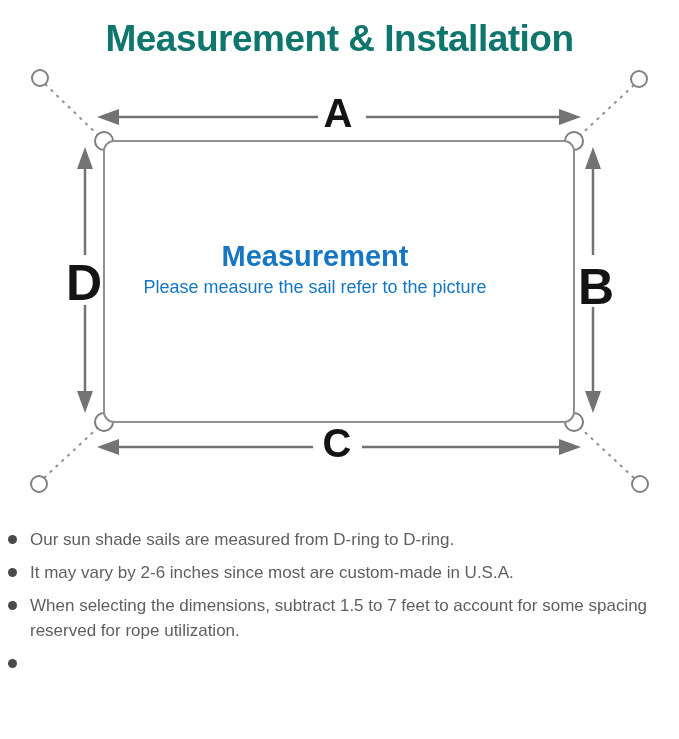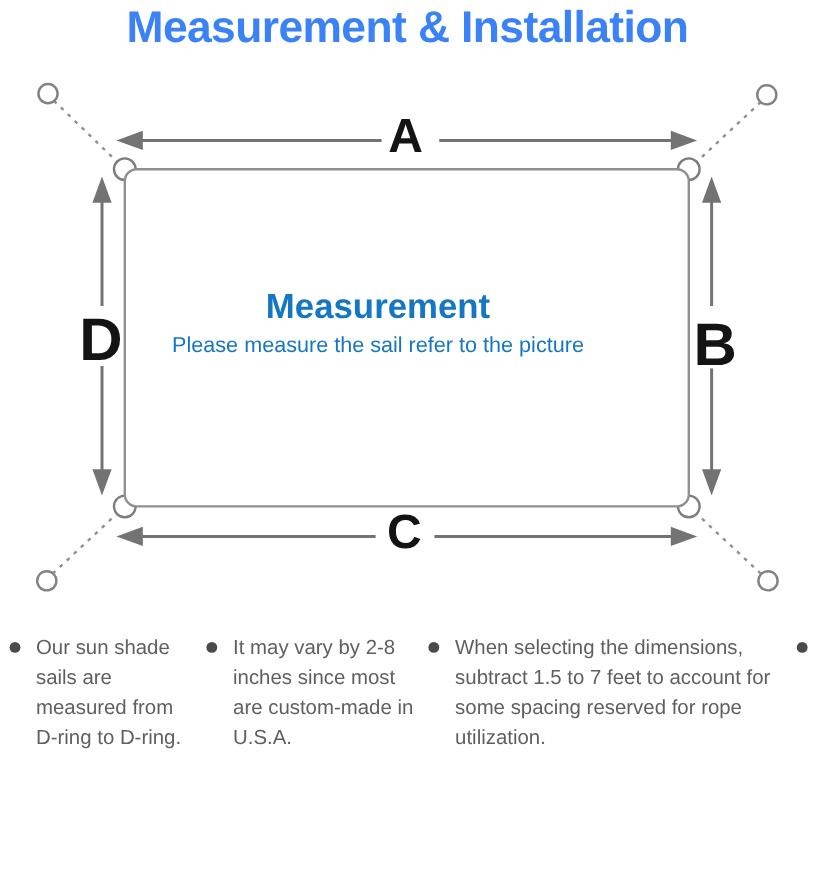--- a/index.html
+++ b/index.html
@@ -4,45 +4,45 @@
 <style>
   html, body { margin: 0; padding: 0; background: #ffffff; }
   body {
     width: 679px; height: 739px;
     position: relative;
     overflow: hidden;
     font-family: "Liberation Sans", sans-serif;
   }
   .page-title {
     position: absolute; top: 0; left: 0; right: 0;
-    margin: 0; padding-top: 2px;
+    margin: 16px; padding-top: 2px;
     text-align: center;
     font-size: 37px; font-weight: bold; letter-spacing: -0.5px;
-    color: #3b82f6;
+    color: #0f766e;
   }
   .diagram-svg { position: absolute; top: 0; left: 0; }
   .dash   { stroke: #8f8f8f; stroke-width: 2; stroke-dasharray: 3 5; fill: none; }
   .ring   { fill: #ffffff; stroke: #7d7d7d; stroke-width: 2; }
   .sail   { fill: #ffffff; stroke: #909090; stroke-width: 2; }
   .anchor { fill: #ffffff; stroke: #828282; stroke-width: 2; }
   .shaft  { stroke: #737373; stroke-width: 2.5; }
   .head   { fill: #737373; stroke: none; }
   .dim    { font-family: "Liberation Sans", sans-serif; font-weight: bold; fill: #141414; text-anchor: middle; }
   .dim-ac { font-size: 40px; }
   .dim-bd { font-size: 50px; }
   .center-text {
     position: absolute; left: 104px; top: 241px; width: 422px;
     text-align: center; color: #1577c3;
   }
   .center-text .heading { font-size: 29px; font-weight: bold; line-height: 30px; margin: 0; }
   .center-text .subheading { font-size: 18px; line-height: 20px; margin: 6px 0 0 0; }
   .notes {
     position: absolute; top: 527px; left: 8px; right: 6px;
     margin: 0; padding: 0; list-style: none;
-    display: flex; flex-direction: row; gap: 8px;
+    display: flex; flex-direction: column; gap: 8px;
   }
   .notes li { display: flex; gap: 13px; align-items: flex-start; }
   .note-dot {
     width: 9px; height: 9px; border-radius: 50%;
     background: #4a4a4a; flex: 0 0 auto; margin-top: 8px;
   }
   .note-text { color: #5f5f5f; font-size: 17px; line-height: 25px; }
 </style>
 </head>
 <body>
@@ -99,21 +99,21 @@
   <p class="subheading">Please measure the sail refer to the picture</p>
 </div>
 
 <ul class="notes">
   <li>
     <span class="note-dot"></span>
     <span class="note-text">Our sun shade sails are measured from D-ring to D-ring.</span>
   </li>
   <li>
     <span class="note-dot"></span>
-    <span class="note-text">It may vary by 2-8 inches since most are custom-made in U.S.A.</span>
+    <span class="note-text">It may vary by 2-6 inches since most are custom-made in U.S.A.</span>
   </li>
   <li>
     <span class="note-dot"></span>
     <span class="note-text">When selecting the dimensions, subtract 1.5 to 7 feet to account for some spacing reserved for rope utilization.</span>
   </li>
   <li>
     <span class="note-dot"></span>
   </li>
 </ul>
 

